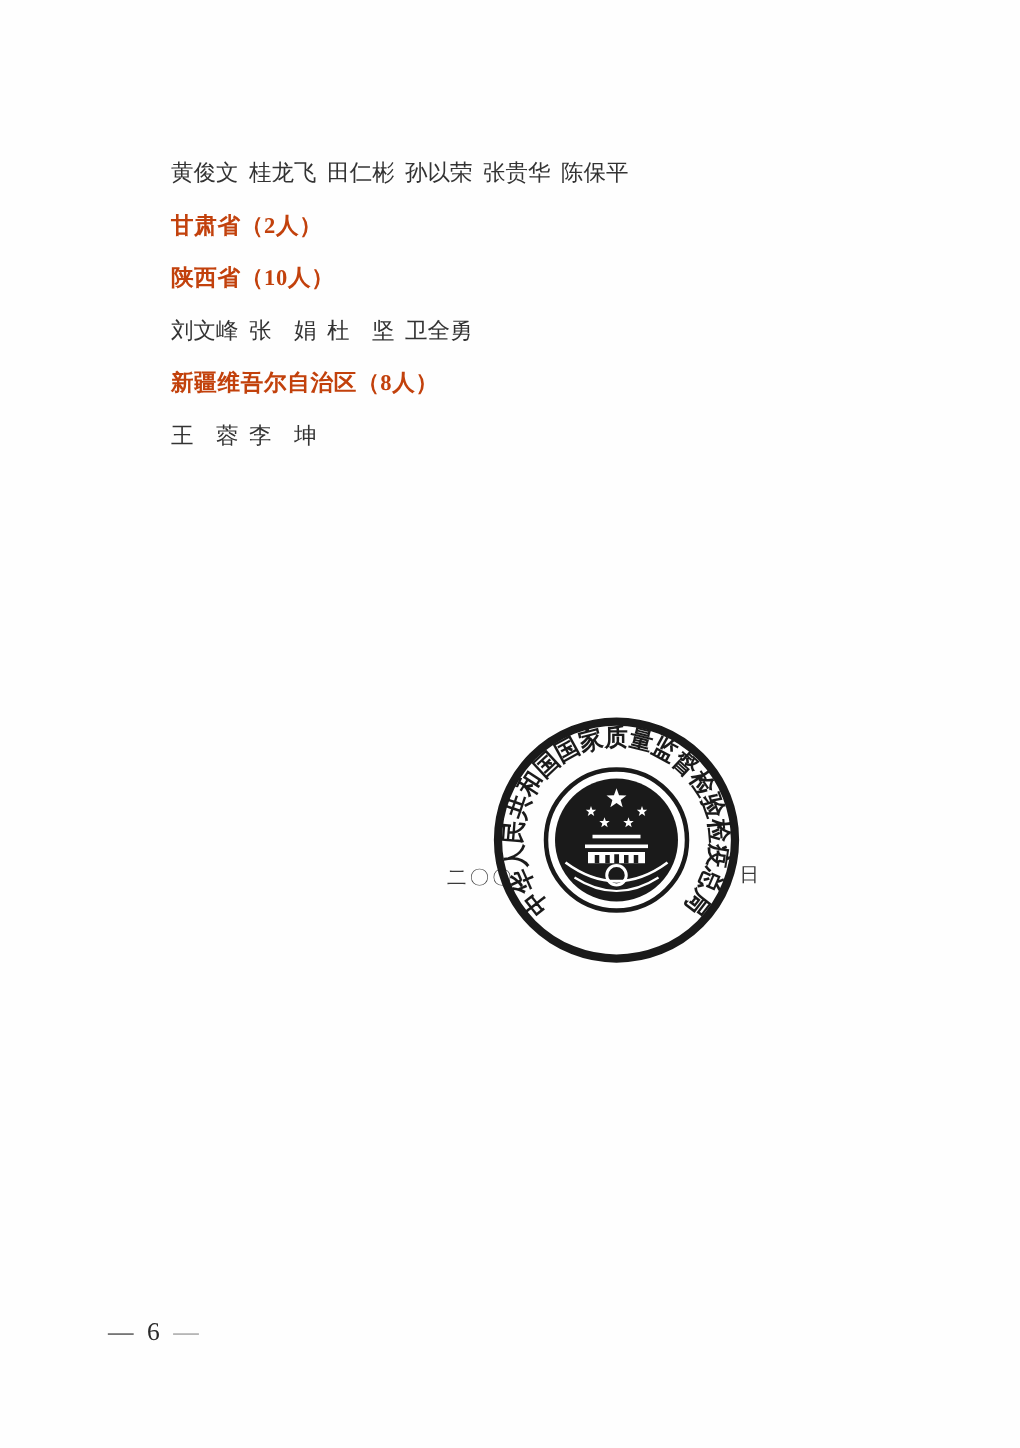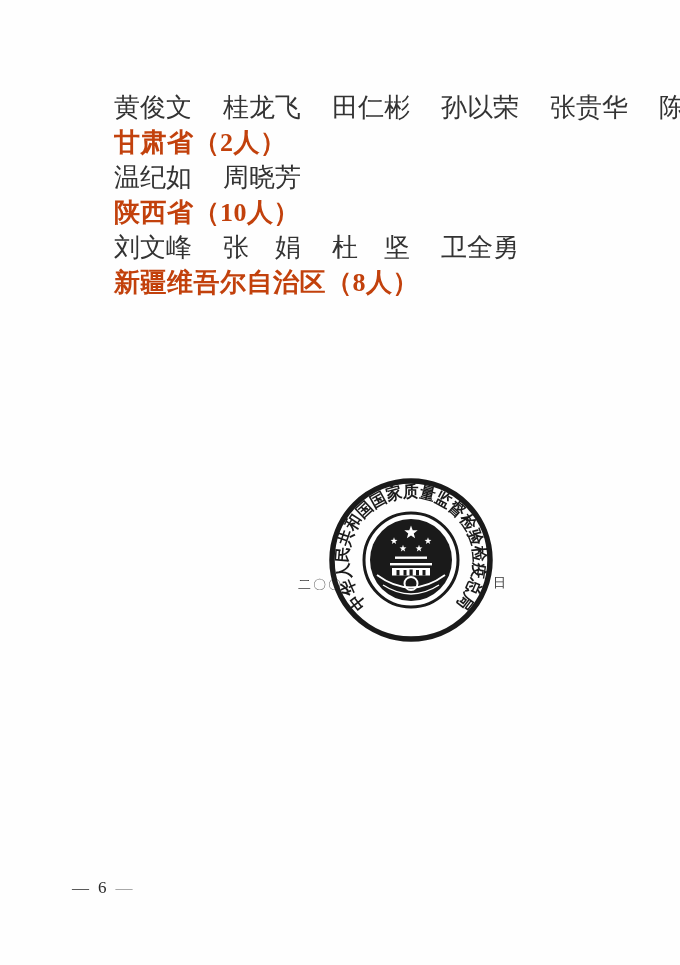--- a/index.html
+++ b/index.html
@@ -13,22 +13,22 @@
     position:absolute;inset:0;
     background:#fefefe;
   }
   
   .content{
     position:absolute;left:114px;top:90px;width:480px;
   }
   .row{
     display:flex;align-items:flex-end;
     height:35px;
-    font-size:26px;color:#333333;
-    gap:31px;
+    font-size:15px;color:#333333;
+    gap:7px;
     white-space:nowrap;
   }
   .row.header{
     font-weight:700;color:#c2410c;
     letter-spacing:0.5px;
   }
   .row .name{display:inline-block;}
   
   .date-part{
     position:absolute;
@@ -66,42 +66,42 @@
       <span class="name">孙以荣</span>
       <span class="name">张贵华</span>
       <span class="name">陈保平</span>
     </div>
 
 
     <div class="row header">
       <span>甘肃省（2人）</span>
     </div>
 
-    <div class="row">
-      <span class="name">温纪如</span>
-      <span class="name">周晓芳</span>
-    </div>
 
     <div class="row header">
       <span>陕西省（10人）</span>
     </div>
 
 
     <div class="row">
       <span class="name">刘文峰</span>
       <span class="name">张　娟</span>
       <span class="name">杜　坚</span>
       <span class="name">卫全勇</span>
     </div>
 
     <div class="row header">
       <span>新疆维吾尔自治区（8人）</span>
     </div>
 
 
+    <div class="row">
+      <span class="name">王　蓉</span>
+      <span class="name">李　坤</span>
+    </div>
 
   </div>
 
   <span class="date-part date-left">二〇〇</span>
   <span class="date-part date-right">日</span>
 
   <svg class="seal" width="200" height="200" viewBox="0 0 200 200">
     <circle cx="100" cy="100" r="79" fill="none" stroke="#1a1a1a" stroke-width="5.5"></circle>
     <defs>
       <path id="sealArc" d="M 55.5 144.5 A 63 63 0 1 1 144.5 144.5" fill="none"></path>

